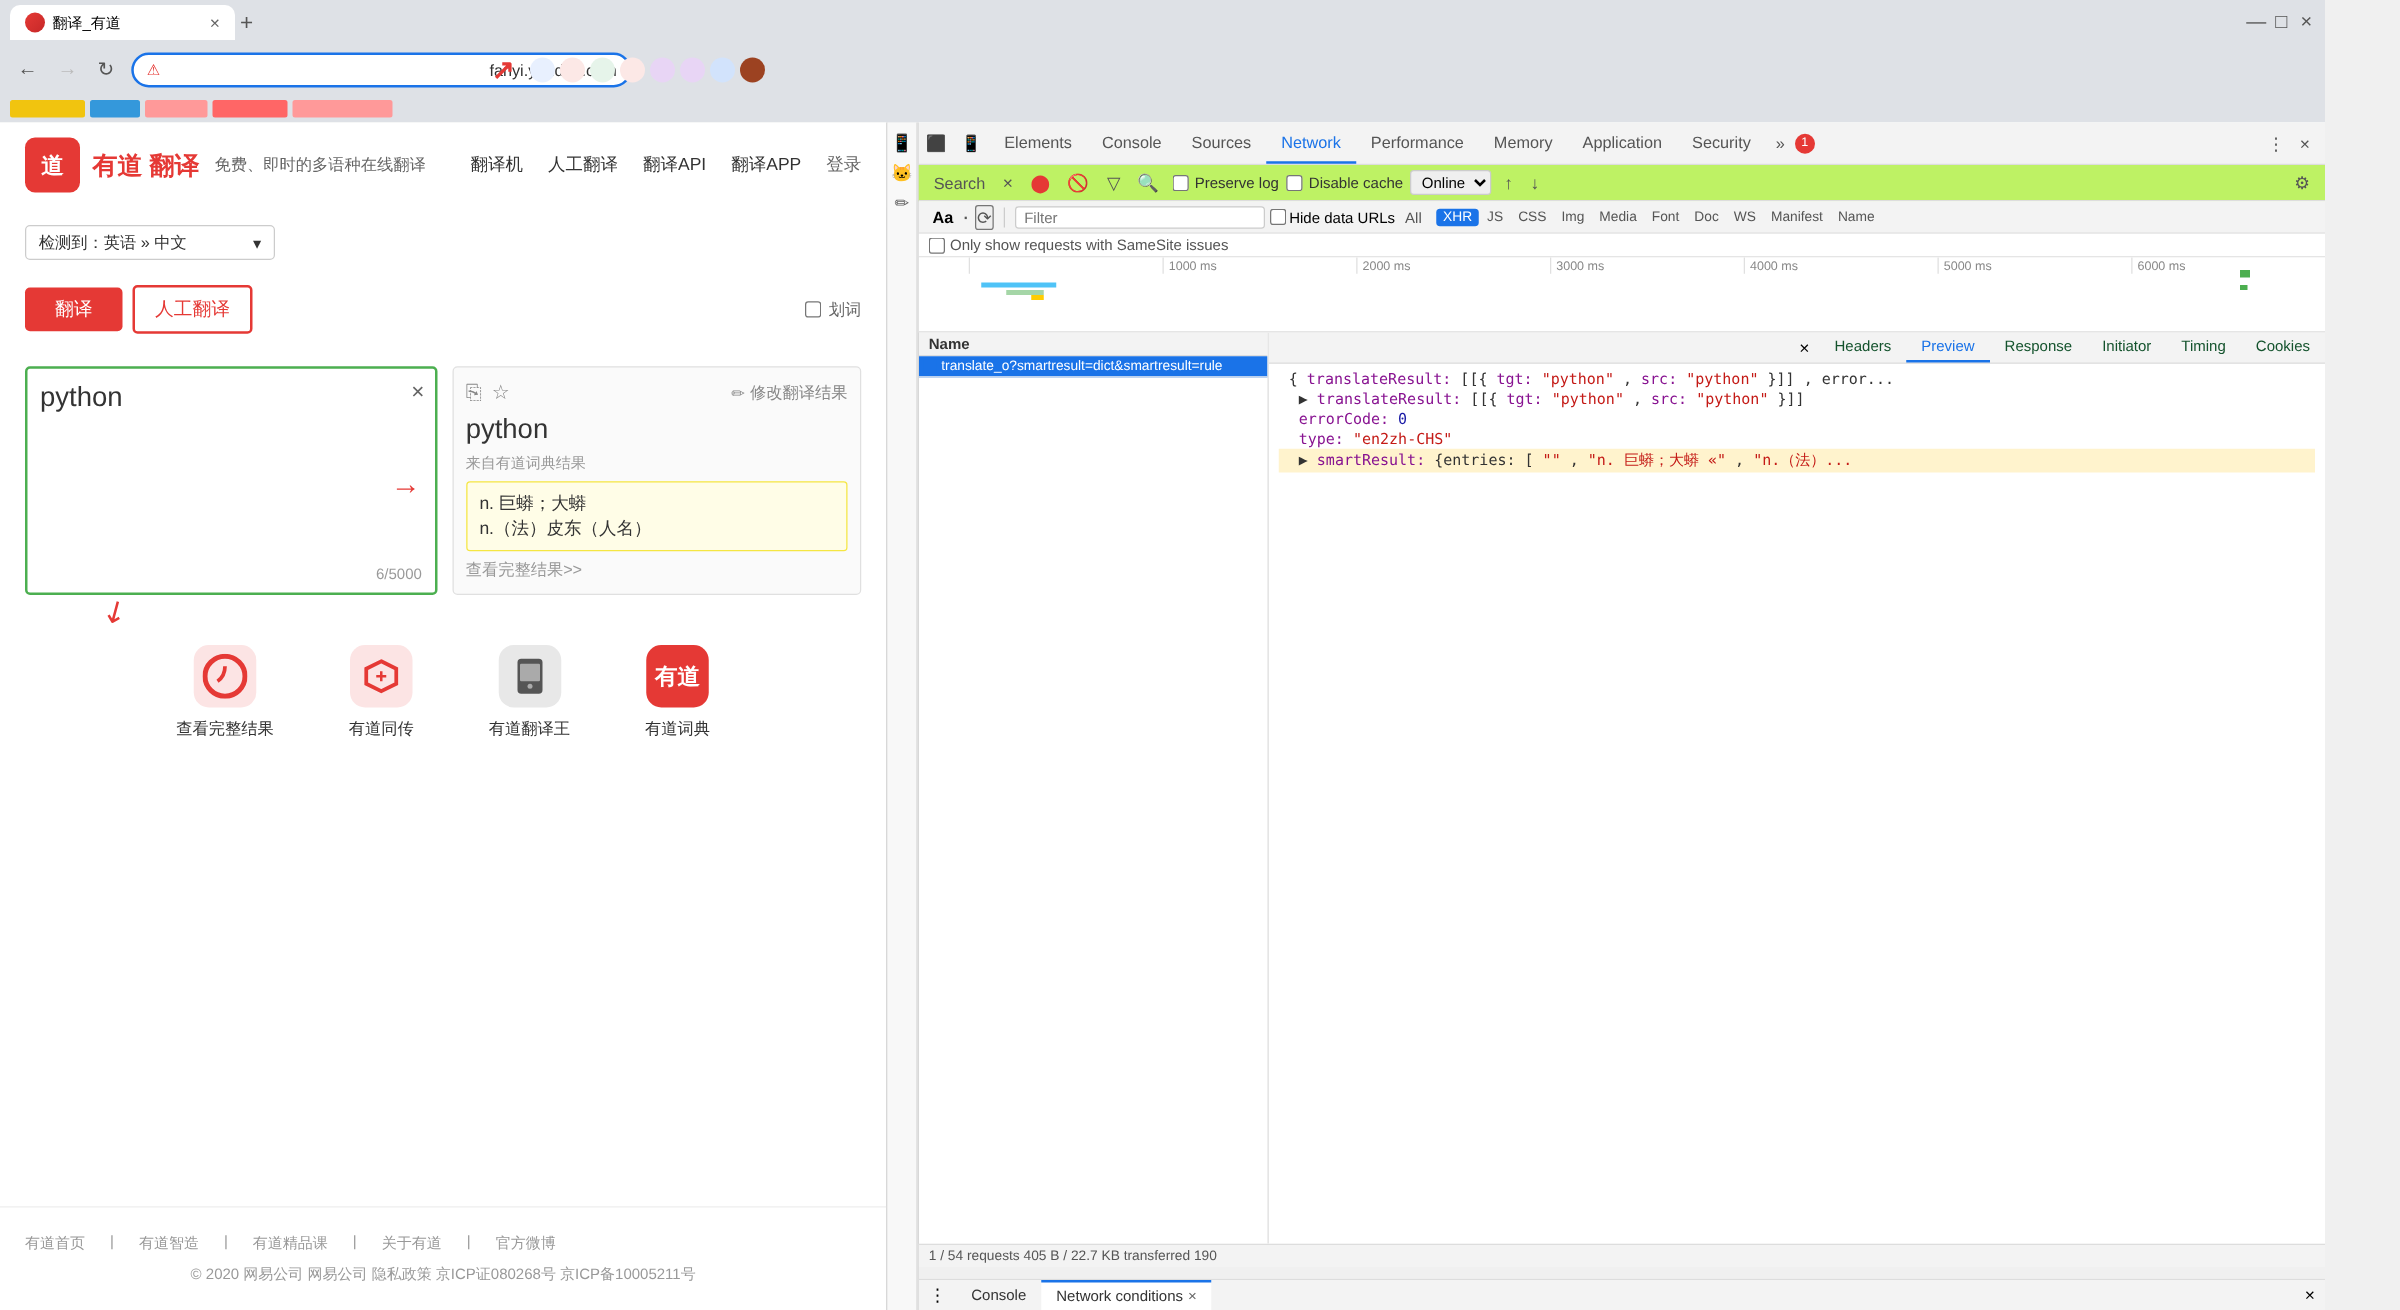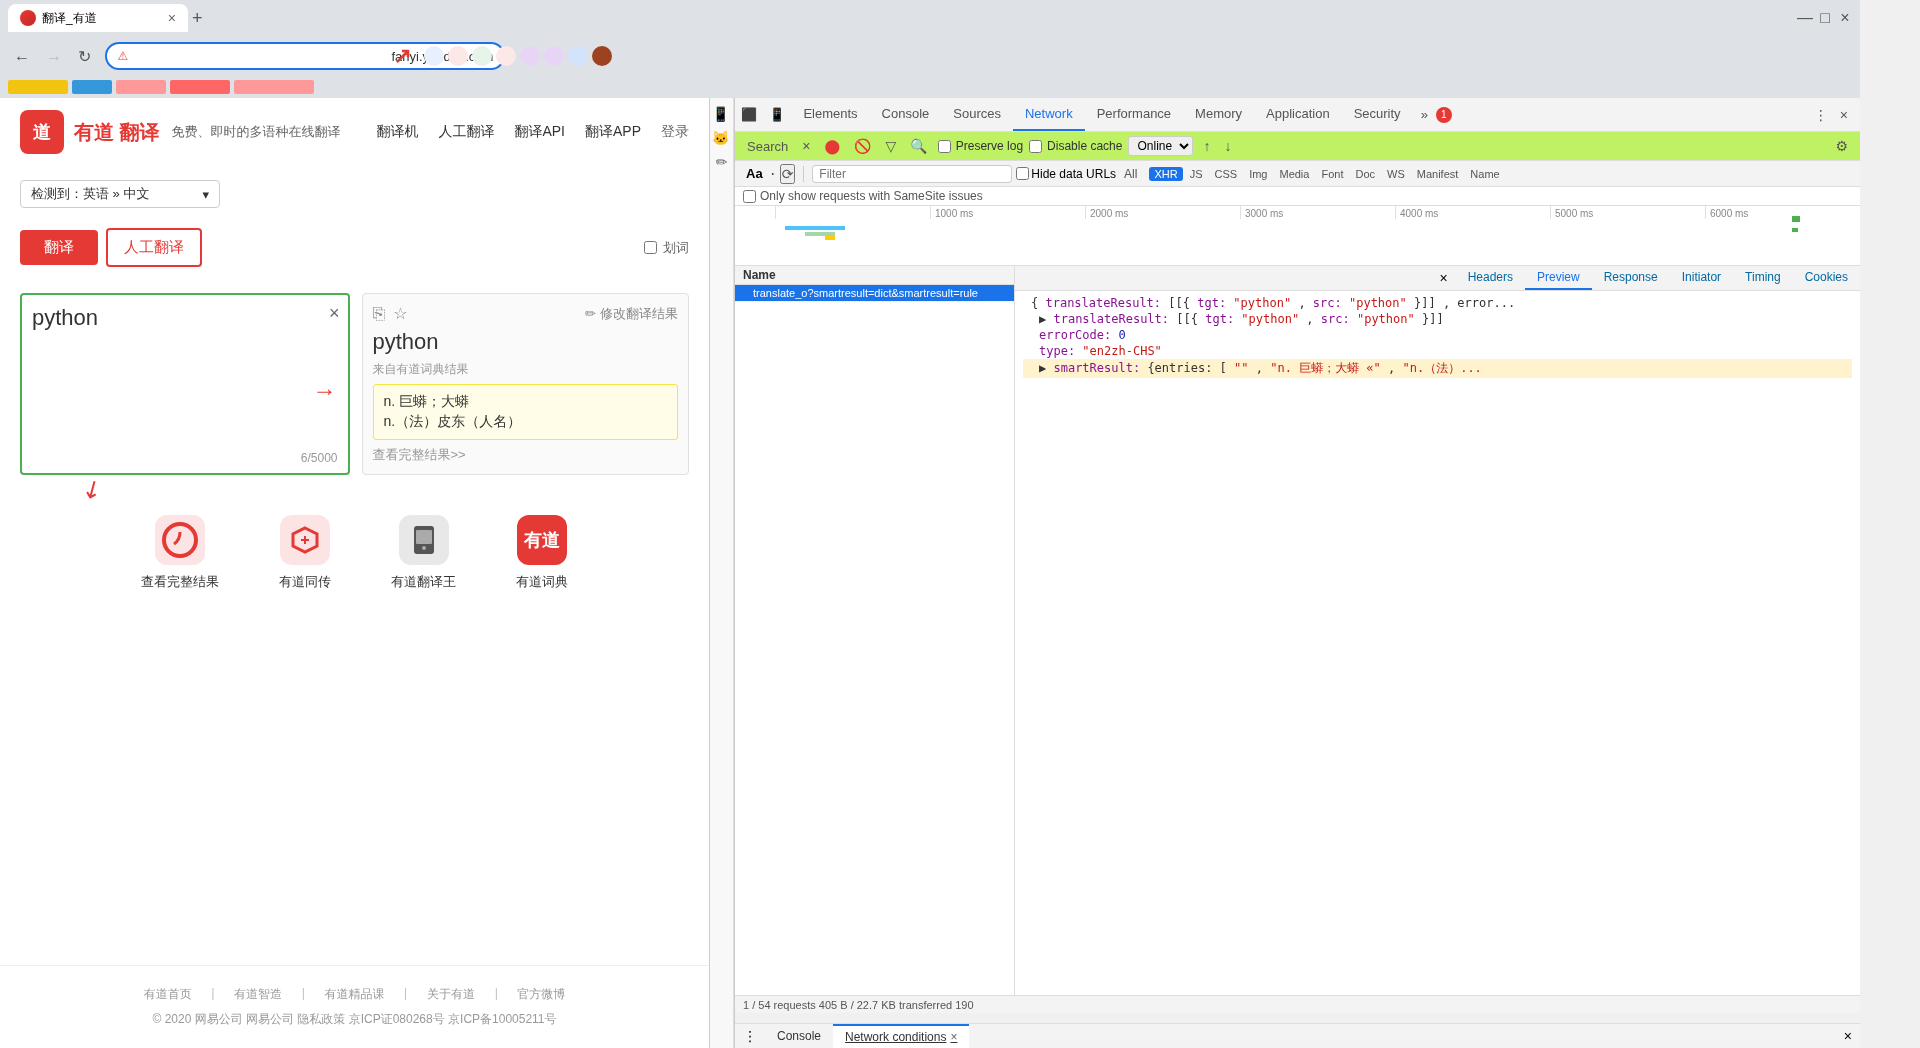--- a/index.html
+++ b/index.html
@@ -58,21 +58,21 @@
     .dict-entry { background: #fffde7; border: 1px solid #f5e642; border-radius: 3px; padding: 6px 10px; }
     .dict-line { font-size: 14px; color: #333; margin: 2px 0; }
     .see-more { font-size: 13px; color: #999; margin-top: 6px; cursor: pointer; }
 
     .products-section { display: flex; justify-content: center; gap: 60px; padding: 40px 20px 20px; }
     .product-item { display: flex; flex-direction: column; align-items: center; gap: 8px; cursor: pointer; }
     .product-icon { width: 50px; height: 50px; border-radius: 12px; display: flex; align-items: center; justify-content: center; font-size: 24px; }
     .product-label { font-size: 13px; color: #333; }
 
     .site-footer { text-align: center; padding: 20px; font-size: 12px; color: #999; border-top: 1px solid #eee; margin-top: auto; }
-    .footer-links { display: flex; justify-content: center; gap: 20px; margin-bottom: 8px; font-family: Liberation Serif, serif; }
+    .footer-links { display: flex; justify-content: flex-start; gap: 20px; margin-bottom: 8px; }
     .footer-links span { cursor: pointer; }
 
     
     .side-icons { display: flex; flex-direction: column; align-items: center; padding: 8px 4px; gap: 8px; width: 24px; background: #f8f8f8; border-right: 1px solid #ddd; }
     .side-icon { font-size: 14px; color: #666; cursor: pointer; }
 
     
     .devtools { flex: 1; background: #fff; display: flex; flex-direction: column; border-left: 1px solid #ccc; }
     .devtools-toolbar { background: #f3f3f3; border-bottom: 1px solid #ddd; display: flex; align-items: center; padding: 0; }
     .devtools-top-tabs { display: flex; align-items: center; flex: 1; }
@@ -114,21 +114,21 @@
     .requests-list { flex: 0 0 280px; border-right: 1px solid #ddd; overflow: auto; }
     .req-header { padding: 2px 8px; font-size: 12px; font-weight: bold; color: #333; background: #f3f3f3; border-bottom: 1px solid #ddd; }
     .req-item { display: flex; align-items: center; padding: 2px 4px; border-bottom: 1px solid #f0f0f0; cursor: pointer; font-size: 11px; }
     .req-item.selected { background: #1a73e8; color: #fff; }
     .req-color { width: 10px; height: 10px; margin-right: 4px; flex-shrink: 0; }
     .req-name { flex: 1; overflow: hidden; text-overflow: ellipsis; white-space: nowrap; }
 
     
     .detail-panel { flex: 1; overflow: auto; }
     .detail-tabs { display: flex; border-bottom: 1px solid #ddd; background: #f3f3f3; }
-    .detail-tab { padding: 4px 12px; font-size: 12px; cursor: pointer; color: #0369a1; border-bottom: 2px solid transparent; }
+    .detail-tab { padding: 4px 12px; font-size: 12px; cursor: pointer; color: #14532d; border-bottom: 2px solid transparent; }
     .detail-close { margin-left: auto; background: none; border: none; cursor: pointer; font-size: 14px; padding: 2px 8px; }
     .detail-content { padding: 4px 8px; font-size: 12px; font-family: monospace; color: #333; }
     .json-line { padding: 1px 0; padding-left: 8px; }
     .json-key { color: #881391; }
     .json-val { color: #1a1aa6; }
     .json-str { color: #c41a16; }
     .json-expand { cursor: pointer; }
     .json-bracket { color: #333; }
     .json-highlight { background: #fff3cd; }
 
@@ -500,21 +500,21 @@
         <div class="scroll-area"></div>
 
         <div class="devtools-bottom">
           <div class="dt-bottom-left">
             <button style="background:none;border:none;cursor:pointer;font-size:14px;">⋮</button>
           </div>
           <div class="dt-bottom-tabs">
             <div class="dt-btab">
               <span>Console</span>
             </div>
-            <div class="dt-btab" style="background:#fff;border-top:2px solid #1a73e8;text-decoration:underline;">
+            <div class="dt-btab" style="background:#fff;border-top:2px solid #1a73e8;">
               <span>Network conditions</span>
               <span class="dt-btab-close">×</span>
             </div>
           </div>
           <div class="dt-bottom-right">
             <button style="background:none;border:none;cursor:pointer;font-size:14px;">×</button>
           </div>
         </div>
       </div>
     </div>

